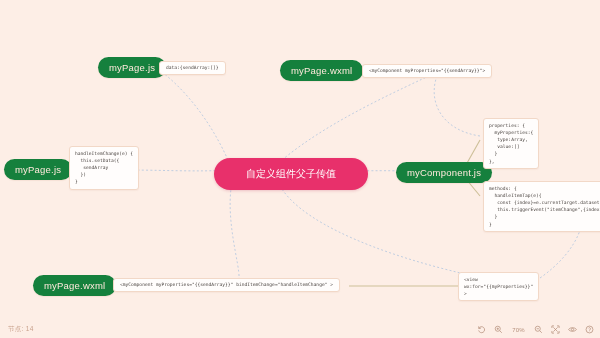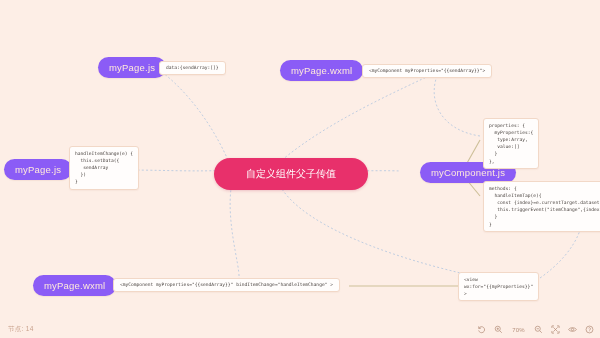--- a/index.html
+++ b/index.html
@@ -18,21 +18,21 @@
     position: absolute; left: 0; top: 0;
     width: 600px; height: 338px;
     pointer-events: none;
   }
 
   
   .node { position: absolute; }
 
   .pill {
     border-radius: 20px;
-    background: #8b5cf6;
+    background: #15803d;
     color: #ffe9dc;
     font-size: 9.5px;
     letter-spacing: .2px;
     display: flex; align-items: center; justify-content: center;
     height: 21px;
     padding: 0 11px;
     white-space: nowrap;
     box-shadow: 0 1px 1px rgba(190,120,80,.10);
   }
 
@@ -166,21 +166,21 @@
     <div class="pill">myPage.js</div>
   </div>
   <div class="node" style="left:69px; top:146px;">
     <div class="codebox">handleItemChange(e) {
   this.setData({
    sendArray
   })
 }</div>
   </div>
 
-  <div class="node" style="left:420px; top:162px;text-align:right;">
+  <div class="node" style="left:396px; top:162px;text-align:right;">
     <div class="pill">myComponent.js</div>
   </div>
   <div class="node" style="left:483px; top:118px;">
     <div class="codebox">properties: {
   myProperties:{
    type:Array,
    value:[]
   }
 },</div>
   </div>

